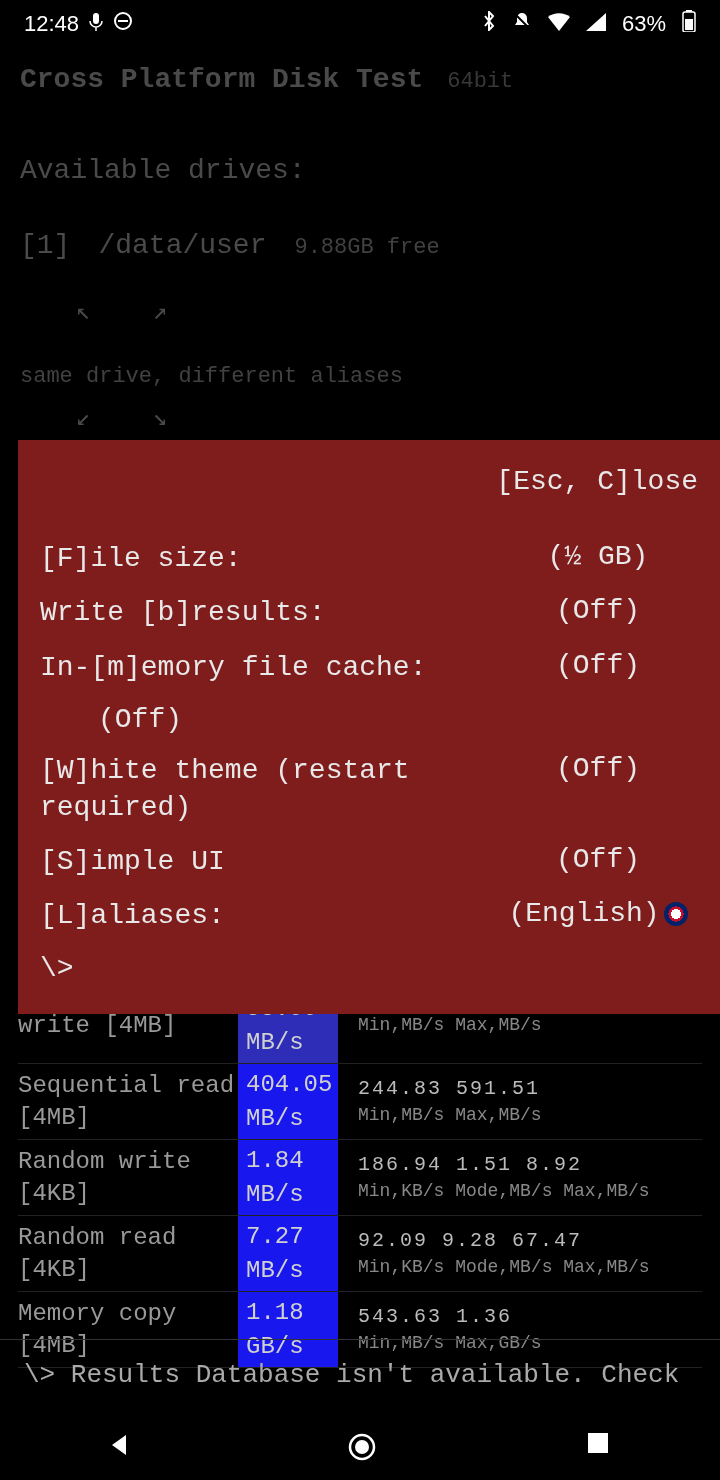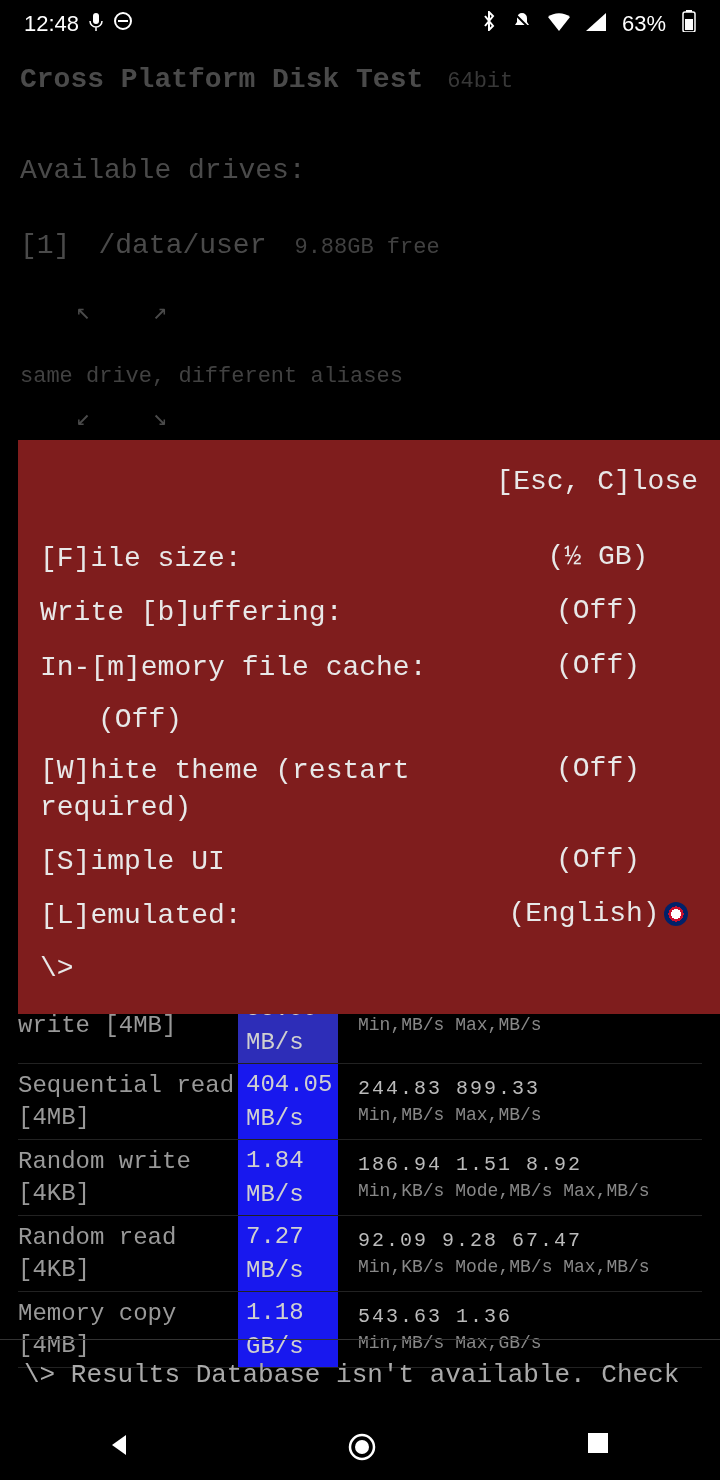--- a/index.html
+++ b/index.html
@@ -201,21 +201,21 @@
         <div>Min,MB/s Max,MB/s</div>
       </div>
     </div>
     <div class="result-row">
       <div class="result-label">Sequential read [4MB]</div>
       <div class="result-value">
         <div>404.05</div>
         <div>MB/s</div>
       </div>
       <div class="result-stats">
-        <div class="vals">244.83  899.33</div>
+        <div class="vals">244.83  591.51</div>
         <div>Min,MB/s Max,MB/s</div>
       </div>
     </div>
     <div class="result-row">
       <div class="result-label">Random write [4KB]</div>
       <div class="result-value">
         <div>1.84</div>
         <div>MB/s</div>
       </div>
       <div class="result-stats">
@@ -269,37 +269,37 @@
 </div>
 
 <div class="modal">
   <div class="modal-close">[Esc, C]lose</div>
   <div id="modal-rows">
       <div class="modal-row">
         <div class="modal-label">[F]ile size:</div>
         <div class="modal-value">(½ GB)</div>
       </div>
       <div class="modal-row">
-        <div class="modal-label">Write [b]uffering:</div>
+        <div class="modal-label">Write [b]results:</div>
         <div class="modal-value">(Off)</div>
       </div>
       <div class="modal-row">
         <div class="modal-label">In-[m]emory file cache:</div>
         <div class="modal-value">(Off)</div>
       </div>
       <div class="modal-row">
         <div class="modal-value">(Off)</div>
       </div>
       <div class="modal-row">
         <div class="modal-label">[W]hite theme (restart required)</div>
         <div class="modal-value">(Off)</div>
       </div>
       <div class="modal-row">
         <div class="modal-label">[S]imple UI</div>
         <div class="modal-value">(Off)</div>
       </div>
       <div class="modal-row">
-        <div class="modal-label">[L]emulated:</div>
+        <div class="modal-label">[L]aliases:</div>
         <div class="modal-value">(English)<span class="lang-flag"></span></div>
       </div>
     </div>
   <div class="prompt">\&gt;</div>
 </div>
 
 </body></html>

